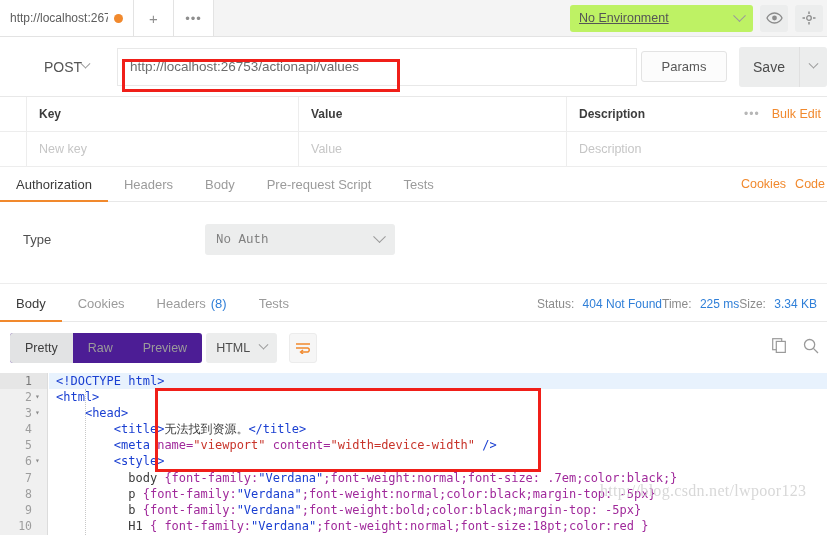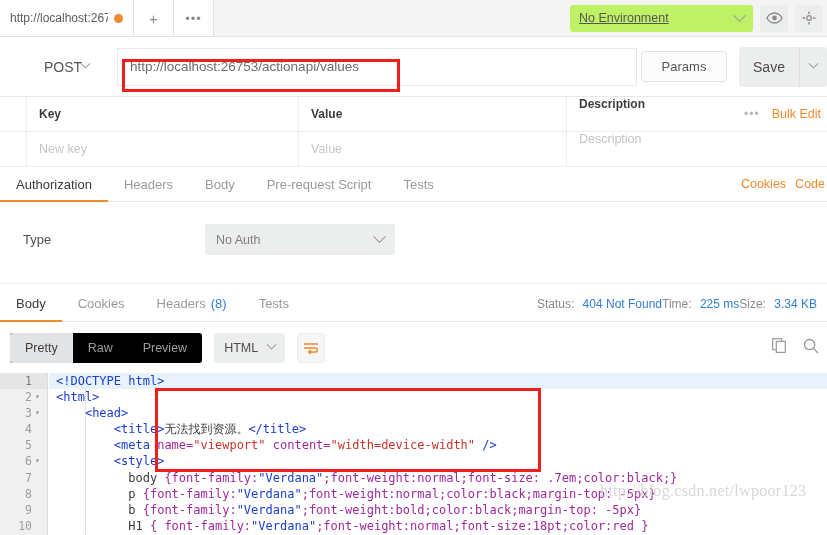--- a/index.html
+++ b/index.html
@@ -94,21 +94,21 @@
     border-left: 1px solid #e0e0e0; border-radius: 0 3px 3px 0;
   }
 
   
   .kvtable { position: absolute; top: 97px; left: 0; width: 827px; }
   .kvrow { display: flex; height: 35px; border-bottom: 1px solid #ededed; align-items: center; }
   .kvrow.head { background: #fff; }
   .kv-gutter { width: 27px; height: 100%; border-right: 1px solid #ededed; flex: none; }
   .kv-key { width: 272px; padding-left: 12px; font-size: 12.5px; border-right: 1px solid #ededed; height: 100%; display: flex; align-items: center; }
   .kv-val { width: 268px; padding-left: 12px; font-size: 12.5px; border-right: 1px solid #ededed; height: 100%; display: flex; align-items: center; }
-  .kv-desc { flex: 1 1 auto; padding-left: 12px; font-size: 12.5px; height: 100%; display: flex; }
+  .kv-desc { flex: 1 1 auto; padding-left: 12px; font-size: 12.5px; height: 100%; display: flex; align-items: center; }
   .kv-head-txt { font-weight: bold; color: #3d3d3d; font-size: 12px; }
   .kv-ph { color: #c6c6c6; }
   .kv-tools { display: flex; align-items: center; gap: 12px; padding-right: 6px; }
   .kv-dots { color: #b6b6b6; font-size: 12px; letter-spacing: 1px; }
   .bulk { color: #f1892d; font-size: 12.5px; white-space: nowrap; }
 
   
   .reqtabs {
     position: absolute; top: 167px; left: 0; width: 827px; height: 35px;
     border-bottom: 1px solid #e8e8e8; display: flex; align-items: stretch; padding-left: 0;
@@ -123,41 +123,41 @@
   }
   .rtabs-right { margin-left: auto; display: flex; align-items: center; gap: 9px; padding-right: 2px; }
   .link-orange { color: #f1892d; font-size: 12.5px; white-space: nowrap; }
 
   
   .authbody { position: absolute; top: 202px; left: 0; width: 827px; height: 82px; background: #fff; border-bottom: 1px solid #ededed; }
   .auth-label { position: absolute; left: 23px; top: 30px; font-size: 13px; color: #4f4f4f; }
   .auth-select {
     position: absolute; left: 205px; top: 22px; width: 190px; height: 31px;
     background: #eceded; border-radius: 3px; display: flex; align-items: center;
-    justify-content: space-between; padding: 13px 11px; font-size: 12.5px; color: #808080;
+    justify-content: space-between; padding: 13px 11px; font-size: 12.5px; color: #808080; font-family: Liberation Mono, monospace;
   }
 
   
   .resptabs {
     position: absolute; top: 286px; left: 0; width: 827px; height: 36px;
     border-bottom: 1px solid #e8e8e8; display: flex; align-items: stretch; background: #fff;
   }
   .meta { margin-left: auto; display: flex; align-items: center; padding-right: 10px; font-size: 12px; }
   .meta-k { color: #8b8b8b; }
   .meta-v { color: #2f7fd8; }
   .count-blue { color: #2f7fd8; }
 
   
   .viewbar { position: absolute; top: 322px; left: 0; width: 827px; height: 51px; background: #fff; display: flex; align-items: center; padding-left: 10px; }
-  .seg { display: flex; height: 30px; background: #000000; border-radius: 3px; overflow: hidden; }
+  .seg { display: flex; height: 30px; background: #4c1d95; border-radius: 3px; overflow: hidden; }
   .seg-item { display: flex; align-items: center; padding: 0 15px; font-size: 12.5px; color: #9b9b9b; }
   .seg-item.active { background: #e2e3e4; color: #3d3d3d; }
   .lang {
     height: 30px; background: #eceded; border-radius: 3px; display: flex; align-items: center;
-    gap: 10px; padding: 0 10px; font-size: 12.5px; color: #4d4d4d; margin-left: 12px;
+    gap: 10px; padding: 0 10px; font-size: 12.5px; color: #4d4d4d; margin-left: 4px;
   }
   .wrap-btn {
     width: 28px; height: 30px; background: #f6f6f6; border: 1px solid #ececec; border-radius: 3px;
     margin-left: 12px; display: flex; align-items: center; justify-content: center;
   }
   .view-right { margin-left: auto; display: flex; align-items: center; gap: 16px; padding-right: 8px; color: #8c8c8c; }
 
   
   .editor {
     position: absolute; top: 373px; left: 0; width: 827px; height: 162px;

